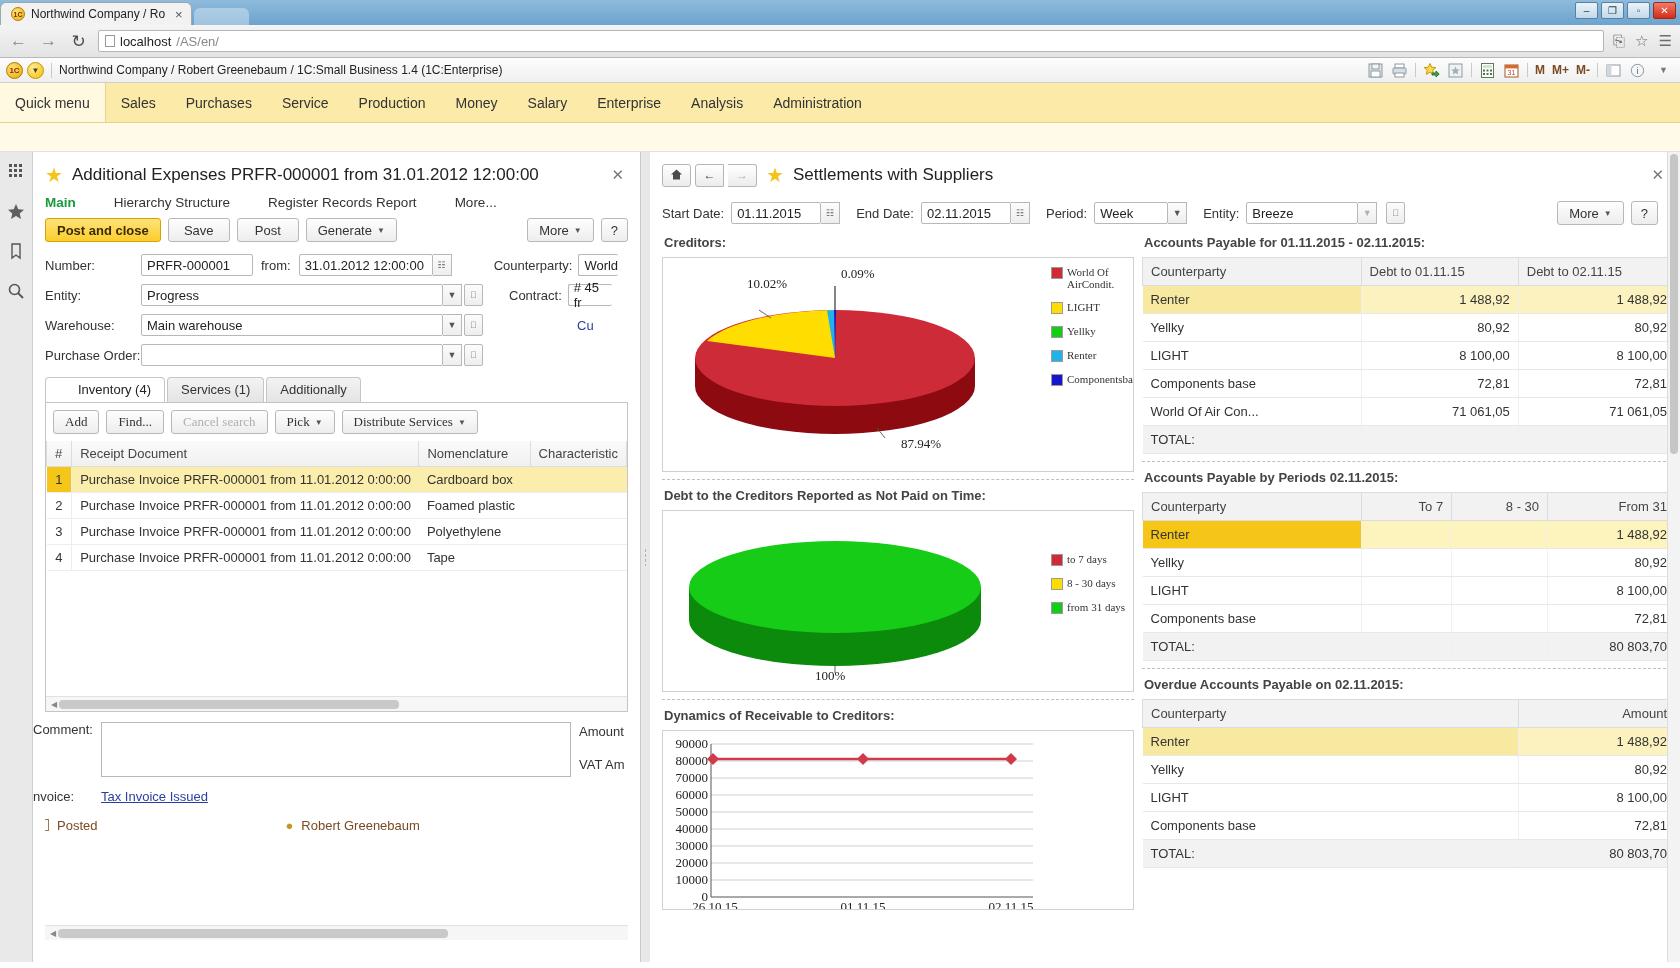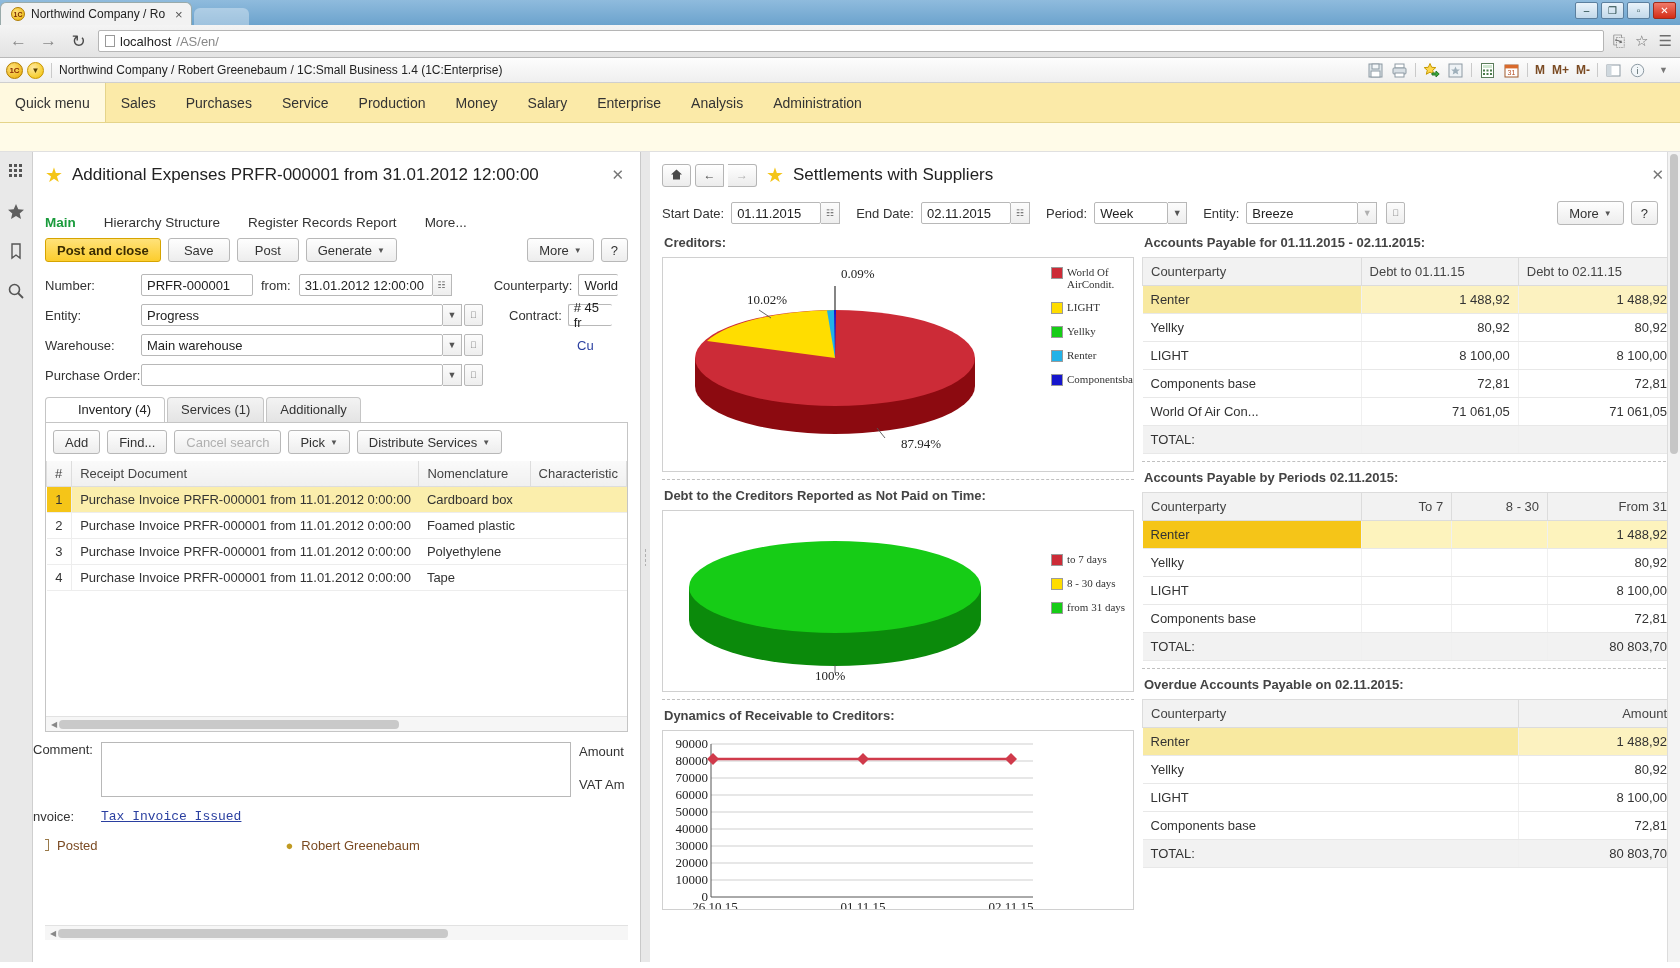--- a/index.html
+++ b/index.html
@@ -102,21 +102,21 @@
 
   .navbtns { display:flex; gap:4px; }
   .navbtn { width:29px;height:23px;border:1px solid #b5b5b5;border-radius:3px;
     background:linear-gradient(#ffffff,#ececec); text-align:center; line-height:21px;
     font-size:12px; color:#444; }
   .navbtn.dim { color:#b0b0b0; }
   .navbtn.grp { border-radius:0; }
   .navbtn.grp.first { border-radius:3px 0 0 3px; }
   .navbtn.grp.last { border-radius:0 3px 3px 0; border-left:none; }
 
-  .doc-tabs { display:flex; gap:28px; padding:2px 12px 8px 12px; font-size:13.5px;margin-top:20px; }
+  .doc-tabs { display:flex; gap:38px; padding:2px 12px 8px 12px; font-size:13.5px; }
   .doc-tabs .dt { color:#333; }
   .doc-tabs .dt.active { color:#1a9b3c; font-weight:bold; }
 
   .btnrow { display:flex; align-items:center; gap:7px; padding:0 12px 8px 12px; }
   .btn { height:24px; border:1px solid #b8b8b8; border-radius:3px;
     background:linear-gradient(#fefefe,#ededed); padding:0 11px; font-size:13px; color:#333;
     display:inline-flex; align-items:center; gap:5px; white-space:nowrap; }
   .btn.primary { background:linear-gradient(#ffe27a,#fccd2d); border-color:#d6a400; font-weight:bold; color:#3a2c00; }
   .btn.disabled { color:#b0b0b0; }
   .btn .caret { font-size:8px; color:#555; }
@@ -133,37 +133,37 @@
     font-size:9px; color:#555; text-align:center; line-height:20px; }
   .fbtn.sep { border-left:1px solid #b8b8b8; margin-left:2px; border-radius:2px; }
 
   
   .tabstrip2 { display:flex; align-items:flex-end; padding:0 12px; margin-top:7px; }
   .t2 { height:25px; padding:0 13px; font-size:13px; color:#333;
     border:1px solid #c5c5c5; border-bottom:none; border-radius:4px 4px 0 0;
     background:linear-gradient(#f3f3f3,#e4e4e4); line-height:24px; margin-right:2px; }
   .t2.active { background:#fff; color:#222; position:relative; z-index:2;padding-left:32px; }
   .grid-wrap { border:1px solid #c5c5c5; margin:0 12px; background:#fff; height:310px; position:relative; }
-  .grid-tools { display:flex; gap:7px; padding:7px 7px; }
+  .grid-tools { display:flex; gap:7px; padding:7px 7px;font-family:Liberation Serif, serif; }
   table.g { width:100%; border-collapse:collapse; font-size:13px; }
   table.g th { background:linear-gradient(#fafafa,#f0f0f0); border:1px solid #ddd; border-top:none;
     font-weight:normal; color:#444; text-align:left; padding:5px 8px; }
   table.g td { border-bottom:1px solid #ededed; padding:5px 8px; color:#333; white-space:nowrap; }
   table.g tr.sel td { background:#fbeeac; }
   table.g tr.sel td.num { background:#f5c518; }
   td.num, th.num { width:26px; text-align:center; color:#555; border-right:1px solid #ededed; }
 
   .hscroll { position:absolute; left:0; right:0; bottom:0; height:15px;
     background:#f6f6f6; border-top:1px solid #e2e2e2; display:flex; align-items:center; padding:0 3px; }
   .hscroll .arrow { font-size:8px; color:#888; width:10px; text-align:center; }
   .hscroll .thumb { height:9px; background:#c9c9c9; border-radius:4px; }
 
   .bottomform { padding:10px 12px 0 12px; }
   .ta { border:1px solid #b8b8b8; background:#fff; height:55px; }
-  .link { color:#2a3fa0; text-decoration:underline;font-family:Liberation Mono, monospace; }
+  .link { color:#2a3fa0; text-decoration:underline; }
   .clipped { color:#7a4a22; }
 
   
   .rp-params { display:flex; align-items:center; gap:7px; padding:8px 12px 6px 12px; font-size:13px; flex-wrap:nowrap;}
   .rp-body { display:flex; padding:0 4px 0 12px; gap:8px; }
   .rp-col { display:flex; flex-direction:column; gap:4px; }
   .rp-col.charts { width:472px; }
   .rp-col.tables { flex:1; }
   .sec-title { font-size:13px; font-weight:bold; color:#444; padding:4px 0 3px 2px; }
   .chartbox { border:1px solid #d0d0d0; background:#fff; position:relative; overflow:hidden; }
@@ -559,21 +559,21 @@
               <rect x="28" y="92" width="280" height="28" fill="#8c0a10"></rect>
               <ellipse cx="168" cy="92" rx="140" ry="48" fill="#cc2b37"></ellipse>
               <path d="M168 92 L168 44 A140 48 0 0 0 40 75 Z" fill="#ffdd00"></path>
               <path d="M168 92 L160 44.5 A140 48 0 0 1 168 44 Z" fill="#22b2e8"></path>
               <path d="M168 92 L167 44 L169 44 Z" fill="#1616cc"></path>
               <line x1="168" y1="20" x2="168" y2="44" stroke="#333" stroke-width="1.2"></line>
               <line x1="104" y1="52" x2="92" y2="44" stroke="#555" stroke-width="0.9"></line>
               <line x1="210" y1="162" x2="218" y2="172" stroke="#555" stroke-width="0.9"></line>
             </svg>
             <span class="pct" style="left:178px;top:8px">0.09%</span>
-            <span class="pct" style="left:84px;top:34px">10.02%</span>
+            <span class="pct" style="left:84px;top:18px">10.02%</span>
             <span class="pct" style="left:238px;top:178px">87.94%</span>
             <div class="legend">
               <div class="li">
                   <span class="sw" style="background:#cc2b37"></span>
                   <span>World Of AirCondit.</span>
                 </div>
               <div class="li">
                   <span class="sw" style="background:#ffdd00"></span>
                   <span>LIGHT</span>
                 </div>

